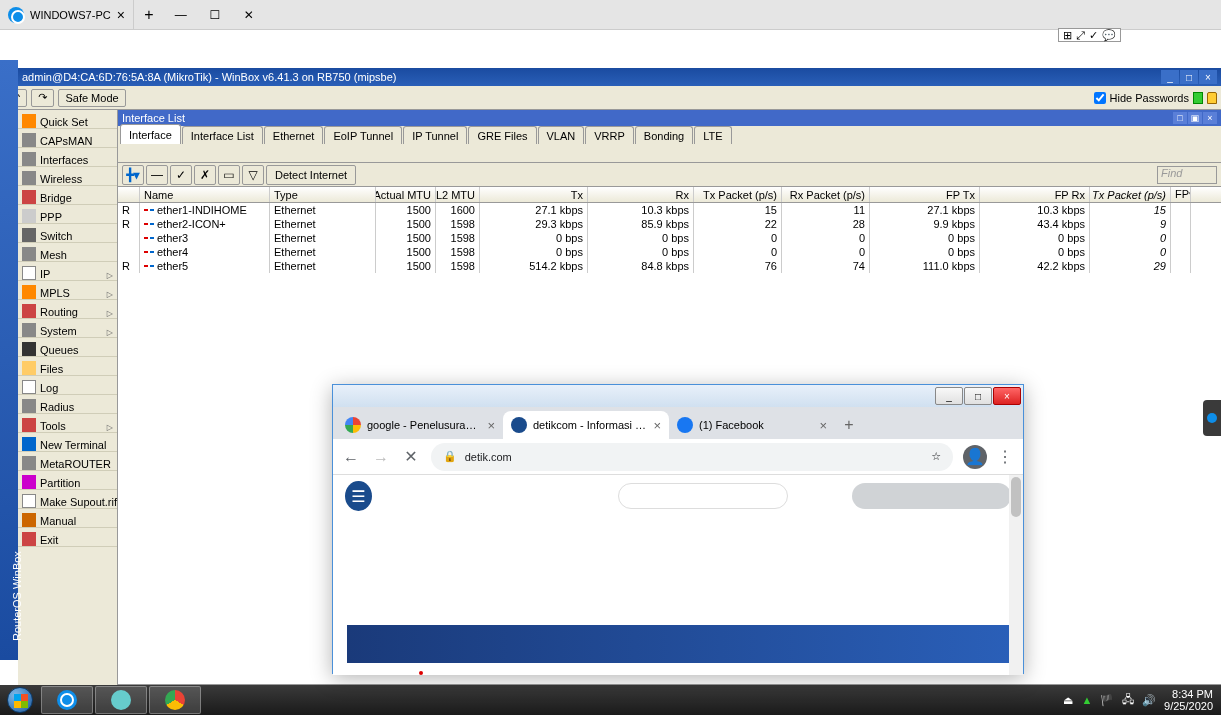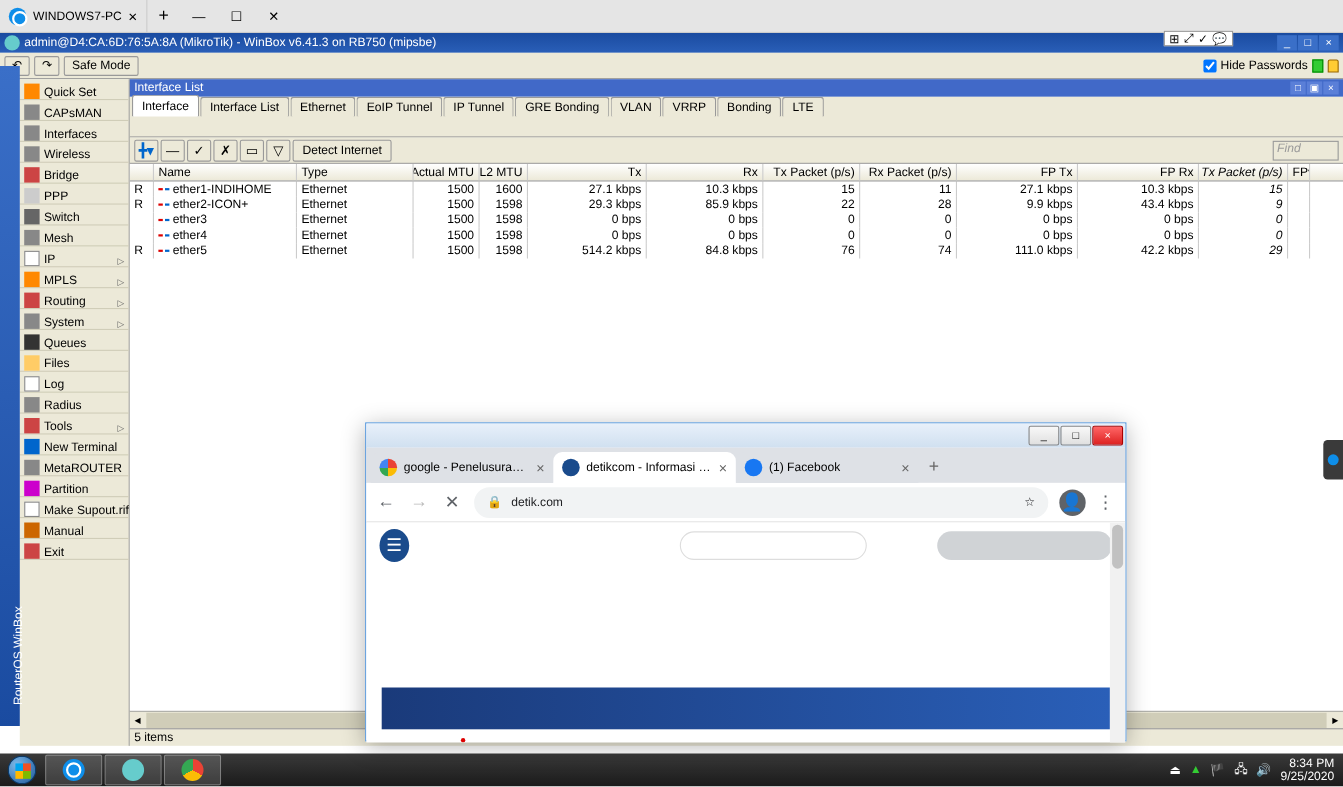--- a/index.html
+++ b/index.html
@@ -11,21 +11,21 @@
 .tv-logo { width:16px; height:16px; border-radius:50%; background:#0e8ee9; position:relative; }
 .tv-logo::after { content:""; position:absolute; left:3px; top:3px; width:10px; height:10px; border:2px solid #fff; border-radius:50%; }
 .tv-close { font-size:14px; cursor:pointer; }
 .tv-plus { width:30px; text-align:center; font-size:16px; }
 .tv-license { flex:1; text-align:right; padding-right:10px; font-size:12px; }
 .tv-controls { display:flex; }
 .tv-btn { width:34px; height:30px; display:flex; align-items:center; justify-content:center; font-size:12px; }
 .tv-mini-inner { background:#fff; border:1px solid #999; padding:0 4px; display:flex; gap:4px; height:14px; align-items:center; margin-top:-2px; position:absolute; right:100px; top:30px; z-index:5; }
 
 
-.wb-title { height:18px; background:linear-gradient(#1a4ba0,#2a5fb8); color:#fff; display:flex; align-items:center; padding:0 4px; font-size:11px; }
+.wb-title { height:18px; background:linear-gradient(#1a4ba0,#2a5fb8); color:#fff; display:flex; align-items:center; padding:0 4px; font-size:11px;margin-top:38px; }
 .wb-title-icon { width:14px; height:14px; background:#6cc; border-radius:50%; margin-right:4px; }
 .wb-title-ctrl { margin-left:auto; display:flex; gap:1px; }
 .wb-title-ctrl span { width:18px; height:14px; background:#3a6fc8; display:flex; align-items:center; justify-content:center; font-size:10px; cursor:pointer; }
 
 
 .wb-tool { height:24px; background:#ece9d8; border-bottom:1px solid #999; display:flex; align-items:center; padding:0 4px; gap:4px; }
 .wb-tbtn { height:18px; min-width:18px; background:#ece9d8; border:1px solid #999; border-radius:2px; display:flex; align-items:center; justify-content:center; padding:0 6px; cursor:pointer; font-size:11px; }
 .wb-hide { margin-left:auto; display:flex; align-items:center; gap:4px; }
 .wb-hide input { width:12px; height:12px; }
 .wb-lock { display:inline-block; width:10px; height:12px; background:#fc3; border:1px solid #996600; border-radius:2px 2px 0 0; }
@@ -287,21 +287,21 @@
         <span>▣</span>
         <span>×</span>
       </div>
     </div>
     <div class="il-tabs" id="il-tabs">
         <div class="il-tab active">Interface</div>
         <div class="il-tab">Interface List</div>
         <div class="il-tab">Ethernet</div>
         <div class="il-tab">EoIP Tunnel</div>
         <div class="il-tab">IP Tunnel</div>
-        <div class="il-tab">GRE Bonding</div>
+        <div class="il-tab">GRE Files</div>
         <div class="il-tab">VLAN</div>
         <div class="il-tab">VRRP</div>
         <div class="il-tab">Bonding</div>
         <div class="il-tab">LTE</div>
       </div>
     <div class="il-tool">
       <div class="il-btn" style="color:#06c;font-weight:bold">╋▾</div>
       <div class="il-btn">—</div>
       <div class="il-btn">✓</div>
       <div class="il-btn">✗</div>

